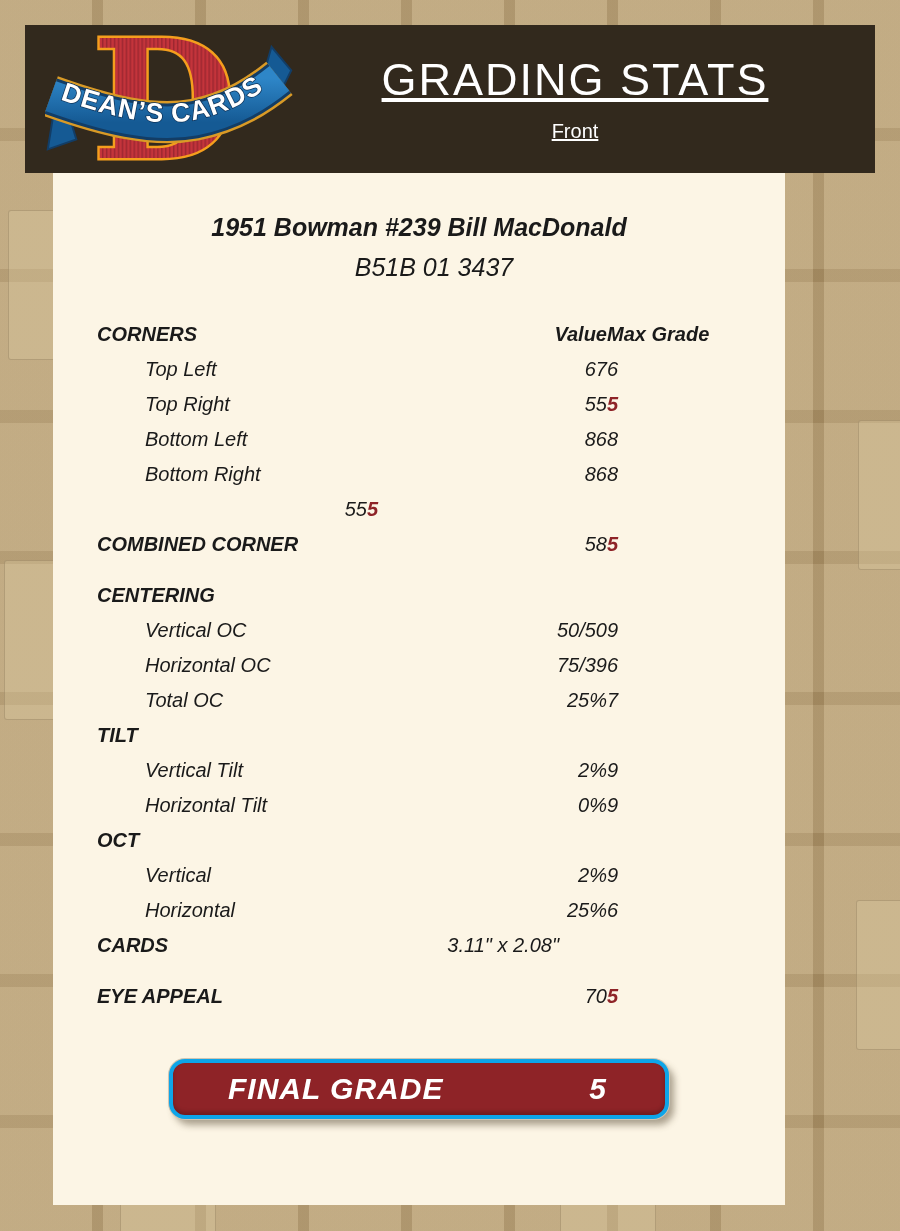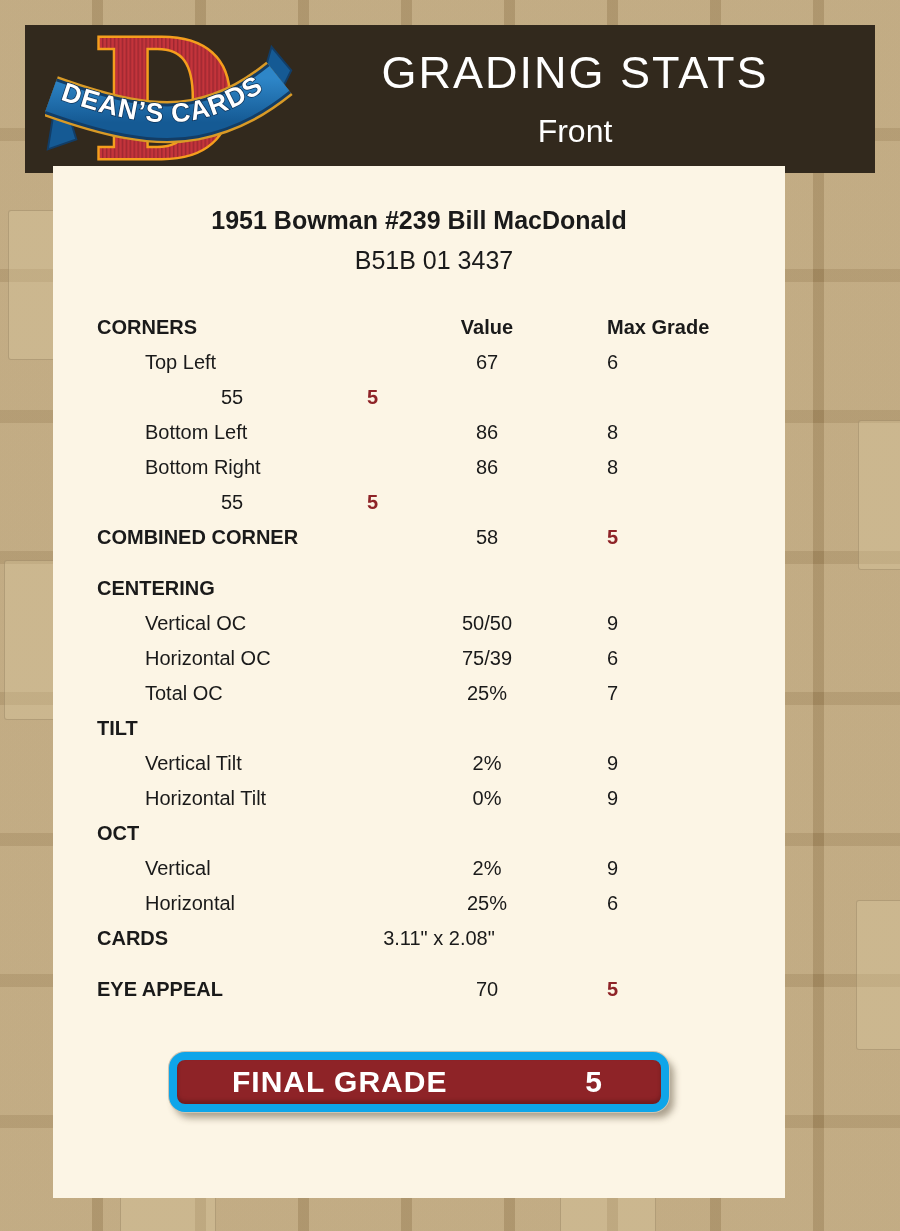--- a/index.html
+++ b/index.html
@@ -34,60 +34,61 @@
 
   
   .header-bar{
     position:absolute;left:25px;top:25px;width:850px;height:148px;
     background:var(--header-bg);
   }
   .logo{position:absolute;left:20px;top:8px;width:250px;height:138px;}
   .header-titles{
     position:absolute;left:280px;right:30px;top:0;height:148px;
     display:flex;flex-direction:column;align-items:center;justify-content:center;
-    color:#ffffff;text-align:left;
+    color:#ffffff;text-align:left;text-decoration:underline;
   }
   .header-title{font-size:45px;letter-spacing:2px;line-height:1.1;font-weight:400;}
-  .header-subtitle{font-size:32px;font-weight:400;margin-top:16px;}
+  .header-subtitle{font-size:20px;font-weight:400;margin-top:16px;}
 
   
   .panel{
-    position:absolute;left:53px;top:166px;width:732px;height:1032px;
+    position:absolute;left:53px;top:173px;width:732px;height:1032px;
     background:var(--panel-bg);
     color:var(--text-dark);
+    font-style:italic;
   }
   .card-title{margin-top:40px;text-align:center;font-size:25px;font-weight:bold;line-height:28px;}
   .card-code{margin-top:12px;text-align:center;font-size:25px;line-height:28px;margin-left:30px;}
 
   
   .stats-table{margin-left:44px;margin-top:36px;width:662px;font-size:20px;}
   .trow{
     display:grid;
     grid-template-columns:270px 240px 152px;
     height:35px;align-items:center;
   }
   .trow .c-label{text-align:left;white-space:nowrap;}
-  .trow .c-value{text-align:center;}
+  .trow .c-value{text-align:right;}
   .trow .c-max{text-align:left;}
   .trow.indent .c-label{padding-left:48px;}
   .trow.bold .c-label{font-weight:bold;}
   .trow.header-row .c-label,
   .trow.header-row .c-value,
   .trow.header-row .c-max{font-weight:bold;}
   .trow.gap-after{margin-bottom:16px;}
   .trow.size-row .c-value{transform:translateX(-48px);}
   .c-max.red{color:var(--accent-maroon);font-weight:bold;}
 
   
   .final-grade-btn{
     display:flex;align-items:center;justify-content:space-between;
     margin:45px auto 0 auto;
     width:500px;height:60px;
     background:var(--accent-maroon);
-    border:8px solid #0ea5e9;
+    border:4px solid #0ea5e9;
     border-radius:16px;
     padding:0 58px 0 55px;
     color:#ffffff;font-size:30px;font-weight:bold;
     letter-spacing:1px;
     box-shadow:0 0 0 1px #cfc5b2, 5px 6px 7px rgba(70,58,35,0.45), inset 0 -3px 4px rgba(0,0,0,0.22);
     cursor:default;
   }
 </style>
 </head>
 <body>
@@ -144,20 +145,21 @@
         <div class="c-max">Max Grade</div>
       </div>
       <div id="table-body">
   <div class="trow indent">
     <div class="c-label">Top Left</div>
     <div class="c-value">67</div>
     <div class="c-max">6</div>
   </div>
 
   <div class="trow indent">
+    <div class="c-label">Top Right</div>
     <div class="c-value">55</div>
     <div class="c-max red">5</div>
   </div>
 
   <div class="trow indent">
     <div class="c-label">Bottom Left</div>
     <div class="c-value">86</div>
     <div class="c-max">8</div>
   </div>
 

